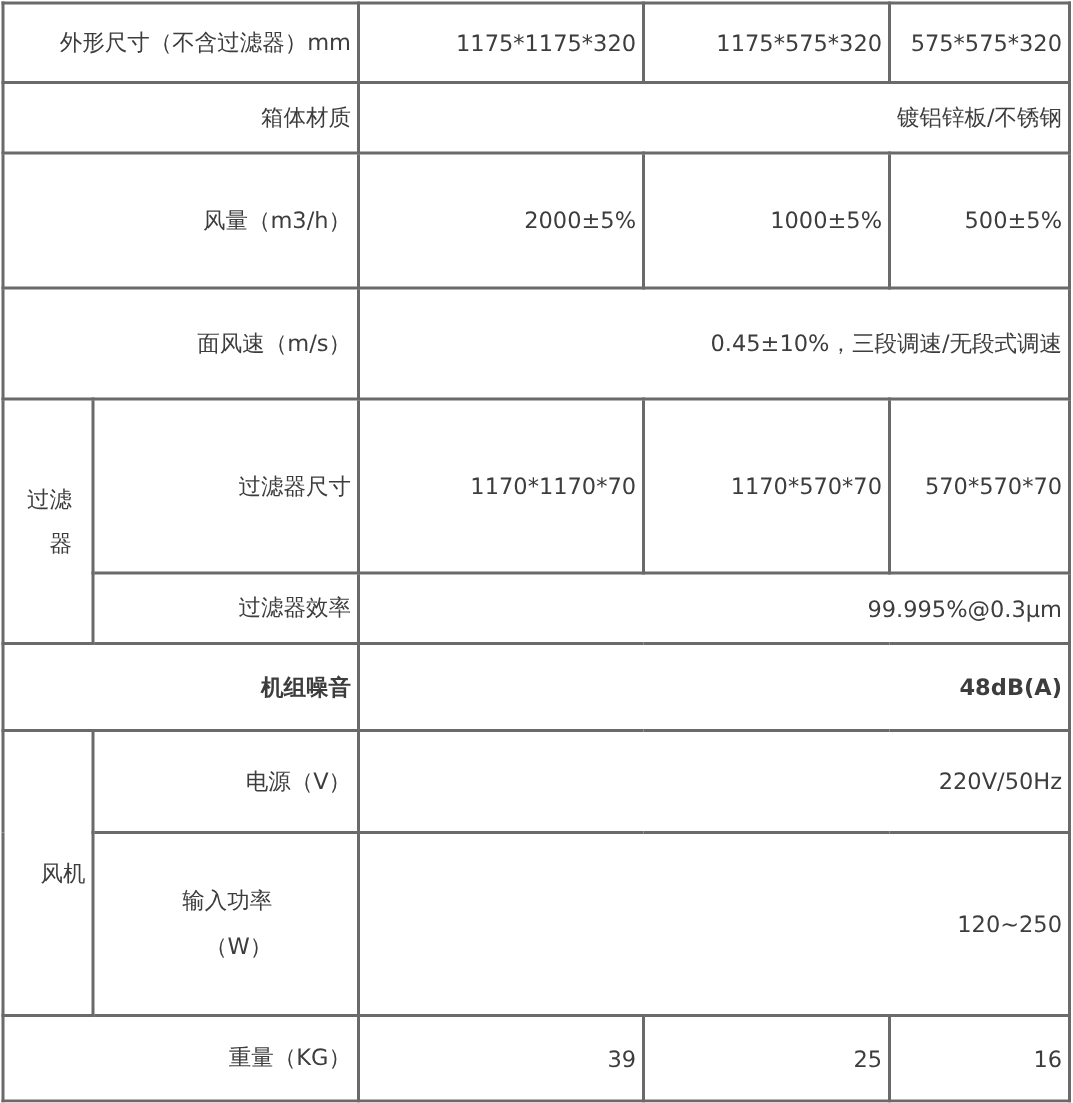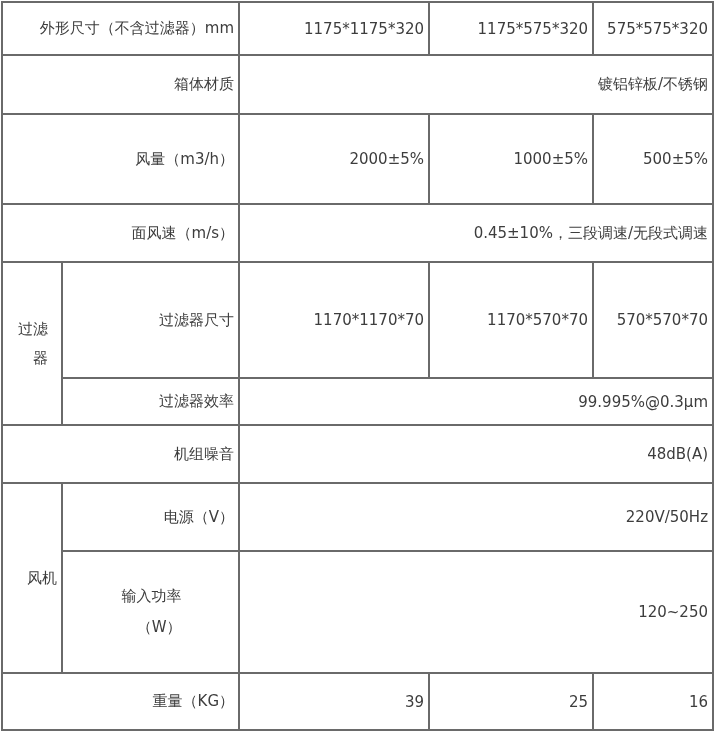--- a/index.html
+++ b/index.html
@@ -23,26 +23,26 @@
   table.spec td{
     border:2px solid var(--border);
     text-align:right;
     vertical-align:middle;
     font-size:15px;
     padding:2px 4px;
     background:var(--bg);
   }
   
   tr.r1  td{height:53px;}
-  tr.r2  td{height:59px;}
+  tr.r2  td{height:47px;}
   tr.r3  td{height:90px;}
-  tr.r4  td{height:58px;}
+  tr.r4  td{height:74px;}
   tr.r5  td{height:116px;}
   tr.r6  td{height:47px;}
-  tr.r7  td{height:58px;}
+  tr.r7  td{height:58px;font-weight:bold;}
   tr.r8  td{height:68px;}
   tr.r9  td{height:122px;}
   tr.r10 td{height:57px;padding-left:11px;}
   
   .vgroup{width:32px;margin:0 auto;line-height:1.9;word-break:break-all;}
   .narrow{width:62px;margin:0 auto;line-height:2.1;}
 </style>
 </head>
 <body>
 

